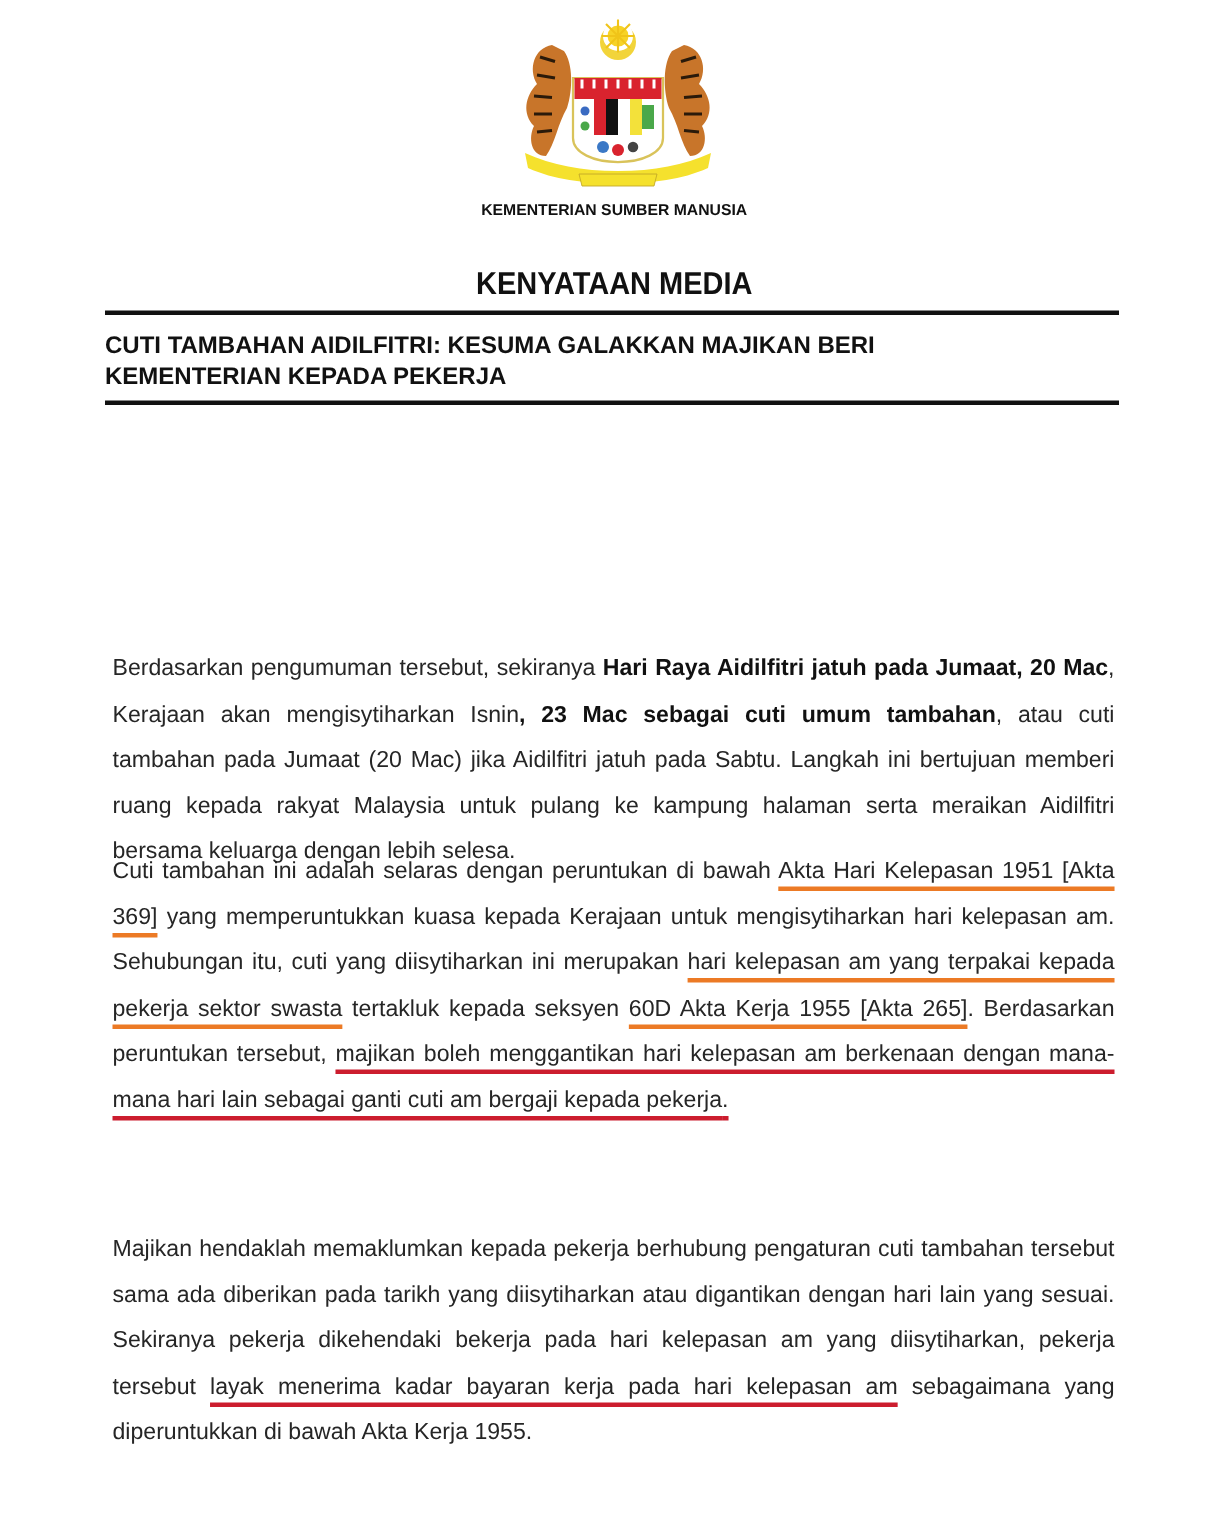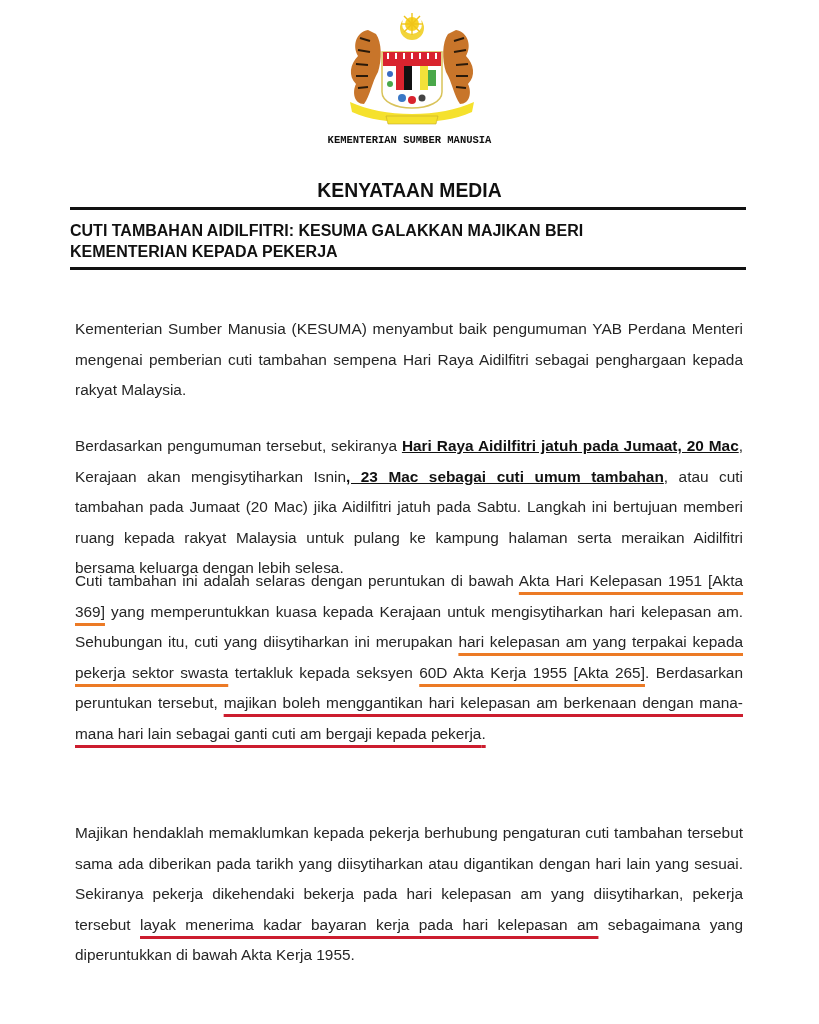--- a/index.html
+++ b/index.html
@@ -6,40 +6,40 @@
   body {
     width: 819px; height: 1024px; overflow: hidden; position: relative;
     font-family: "Liberation Sans", sans-serif; color: #1e1e1e;
   }
   .page { position: absolute; left: 0; top: 0; width: 819px; height: 1024px; }
 
   
   .crest { position: absolute; left: 338px; top: 12px; width: 148px; height: 114px; }
   .ministry {
     position: absolute; left: 0; width: 819px; top: 134px; text-align: center;
-    font-size: 10.5px; font-weight: bold; letter-spacing: 0px; color: #111; font-family: Liberation Mono, monospace;
+    font-size: 10.5px; font-weight: bold; letter-spacing: 0px; color: #111;
   }
   .doc-type {
     position: absolute; left: 0; width: 819px; top: 178px; text-align: center;
     font-size: 21px; font-weight: bold; color: #111; transform: scaleX(0.92);
   }
   .rule { position: absolute; left: 70px; width: 676px; height: 3px; background: #111; }
   .rule.r1 { top: 207px; }
   .rule.r2 { top: 267px; }
   .headline {
     position: absolute; left: 70px; width: 676px; top: 220px; text-align: left;
     font-size: 16px; font-weight: bold; line-height: 21px; color: #111;
   }
 
   
   .para {
     position: absolute; left: 75px; width: 668px;
     font-size: 15.4px; line-height: 30.5px; text-align: justify; color: #262626;
   }
-  .para b { color: #111; text-decoration: underline; }
+  .para b { color: #111; }
   .p1 { top: 314px; }
   .p2 { top: 431px; }
   .p3 { top: 566px; }
   .p4 { top: 818px; }
 
   .ul-orange {
     text-decoration: underline; text-decoration-color: #ec7a25;
     text-decoration-thickness: 2.5px; text-underline-offset: 6px;
   }
   .ul-red {
@@ -97,21 +97,20 @@
 
   <div class="ministry">KEMENTERIAN SUMBER MANUSIA</div>
   <div class="doc-type">KENYATAAN MEDIA</div>
   <div class="rule r1"></div>
   <div class="headline">
     <div>CUTI TAMBAHAN AIDILFITRI: KESUMA GALAKKAN MAJIKAN BERI</div>
     <div>KEMENTERIAN KEPADA PEKERJA</div>
   </div>
   <div class="rule r2"></div>
 
-  <div class="para p1">Kementerian Sumber Manusia (KESUMA) menyambut baik pengumuman YAB Perdana Menteri mengenai pemberian cuti tambahan sempena Hari Raya Aidilfitri sebagai penghargaan kepada rakyat Malaysia.</div>
 
   <div class="para p2"><span>Berdasarkan pengumuman tersebut, sekiranya </span><b>Hari Raya Aidilfitri jatuh pada Jumaat, 20 Mac</b><span>, Kerajaan akan mengisytiharkan Isnin</span><b>, 23 Mac sebagai cuti umum tambahan</b><span>, atau cuti tambahan pada Jumaat (20 Mac) jika Aidilfitri jatuh pada Sabtu. Langkah ini bertujuan memberi ruang kepada rakyat Malaysia untuk pulang ke kampung halaman serta meraikan Aidilfitri bersama keluarga dengan lebih selesa.</span></div>
 
   <div class="para p3"><span>Cuti tambahan ini adalah selaras dengan peruntukan di bawah </span><span class="ul-orange">Akta Hari Kelepasan 1951 [Akta 369]</span><span> yang memperuntukkan kuasa kepada Kerajaan untuk mengisytiharkan hari kelepasan am. Sehubungan itu, cuti yang diisytiharkan ini merupakan </span><span class="ul-orange">hari kelepasan am yang terpakai kepada pekerja sektor swasta</span><span> tertakluk kepada seksyen </span><span class="ul-orange">60D Akta Kerja 1955 [Akta 265]</span><span>. Berdasarkan peruntukan tersebut, </span><span class="ul-red">majikan boleh menggantikan hari kelepasan am berkenaan dengan mana-mana hari lain sebagai ganti cuti am bergaji kepada pekerja</span><span class="ul-red">.</span></div>
 
   <div class="para p4"><span>Majikan hendaklah memaklumkan kepada pekerja berhubung pengaturan cuti tambahan tersebut sama ada diberikan pada tarikh yang diisytiharkan atau digantikan dengan hari lain yang sesuai. Sekiranya pekerja dikehendaki bekerja pada hari kelepasan am yang diisytiharkan, pekerja tersebut </span><span class="ul-red">layak menerima kadar bayaran kerja pada hari kelepasan am</span><span> sebagaimana yang diperuntukkan di bawah Akta Kerja 1955.</span></div>
 
 </div>
 
 </body></html>

